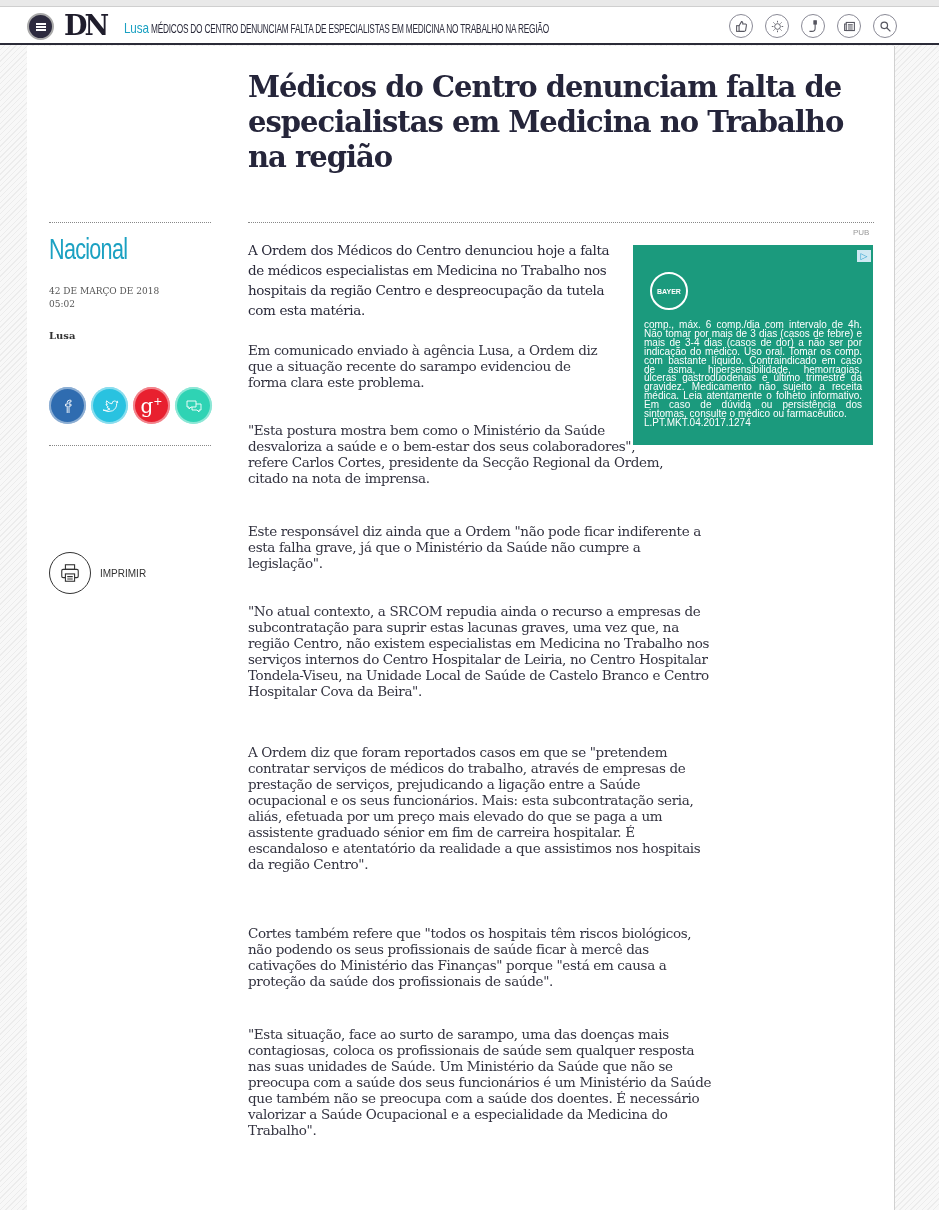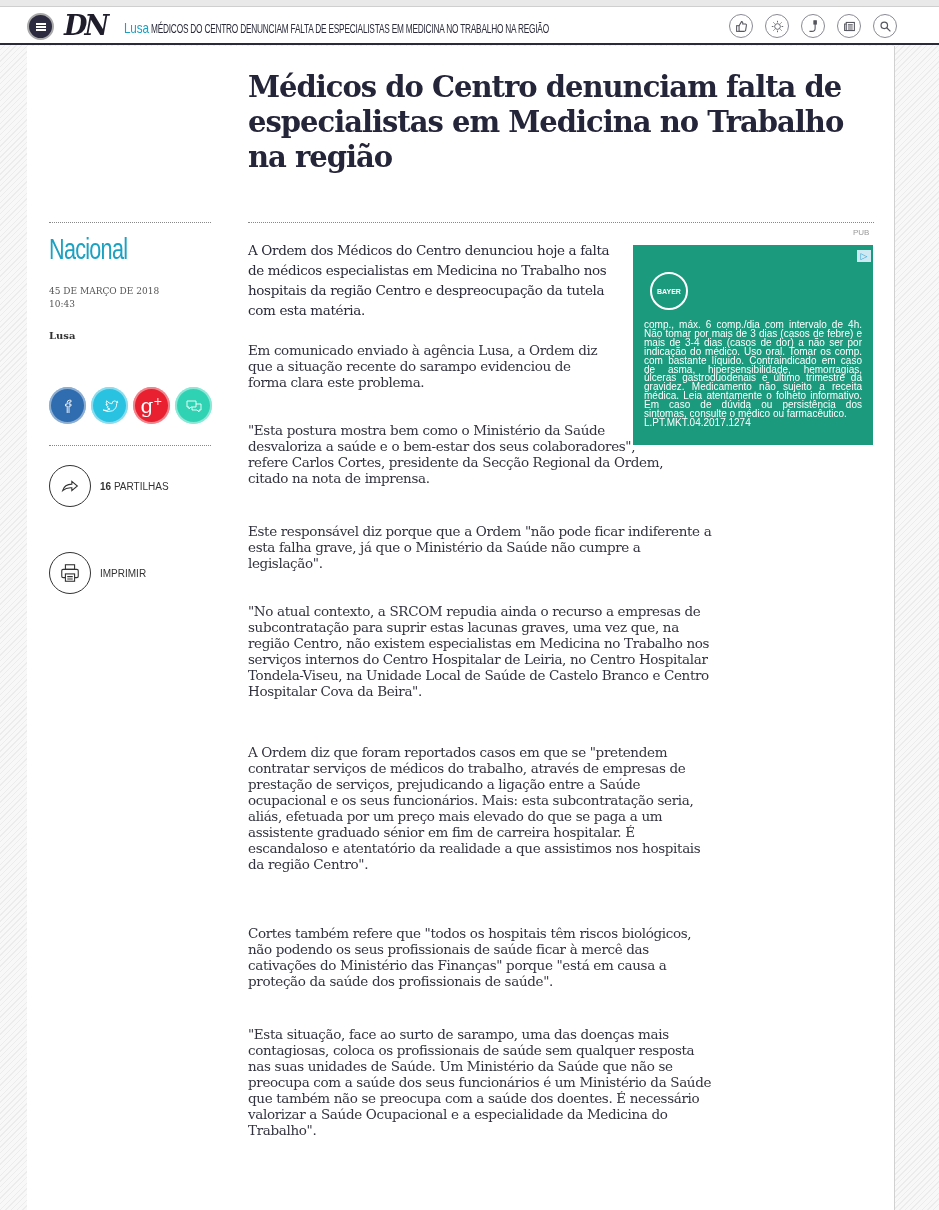--- a/index.html
+++ b/index.html
@@ -20,21 +20,21 @@
   .menu-btn {
     position: absolute; left: 27px; top: 6px; width: 27px; height: 27px;
     border-radius: 50%; background: #2d2b3f; border: 2px solid #aaa;
     display: flex; align-items: center; justify-content: center; cursor: pointer;
   }
   .menu-btn .bars { width: 10px; height: 8px; border-top: 2px solid #fff; border-bottom: 2px solid #fff; position: relative; }
   .menu-btn .bars::after { content: ""; position: absolute; left: 0; top: 1px; width: 10px; height: 2px; background: #fff; }
   .logo {
     position: absolute; left: 64px; top: 4px; height: 30px; width: 48px;
     font-family: "DejaVu Serif", serif; font-weight: bold; font-size: 27px; letter-spacing: -3px;
-    color: #1f1d2c; line-height: 30px; font-style: italic; cursor: pointer;
+    color: #1f1d2c; line-height: 30px; cursor: pointer;
   }
   .crumb {
     position: absolute; left: 124px; top: 12px; height: 20px; display: flex; align-items: baseline; white-space: nowrap;
   }
   .crumb-section {
     font-family: "Liberation Sans", sans-serif; font-size: 15px; color: #1ba1c2;
     transform: scaleX(0.78); transform-origin: left; display: inline-block; width: 27px; letter-spacing: -0.2px;
   }
   .crumb-title {
     font-family: "Liberation Sans", sans-serif; font-size: 12px; color: #2a2a3a; text-transform: uppercase;
@@ -166,22 +166,22 @@
 
 <main class="page">
   <h1 class="title">Médicos do Centro denunciam falta de especialistas em Medicina no Trabalho na região</h1>
 
   <div class="dots-left"></div>
   <div class="dots-right"></div>
   <div class="pub">PUB</div>
 
   <div class="section-label">Nacional</div>
   <div class="date">
-    <div>45 DE MARÇO DE 2018</div>
-    <div>10:43</div>
+    <div>42 DE MARÇO DE 2018</div>
+    <div>05:02</div>
   </div>
   <div class="author">Lusa</div>
 
   <div class="social">
     <div class="soc" style="background:#2f6cb0">
       <svg viewBox="0 0 20 20">
           <path d="M11 17 V10 H13 V8.2 H11 V7 Q11 6 12 6 H13 V4.3 Q12.5 4.2 11.6 4.2 Q9.2 4.2 9.2 6.7 V8.2 H7.5 V10 H9.2 V17" fill="none" stroke="#fff" stroke-width="0.9"></path>
         </svg>
     </div>
     <div class="soc" style="background:#29c2e0">
@@ -194,28 +194,20 @@
     </div>
     <div class="soc" style="background:#2fd3b4">
       <svg viewBox="0 0 20 20" fill="none" stroke="#fff" stroke-width="0.9">
           <path d="M3 5 H12 V11 H7 L5 13 V11 H3 Z"></path>
           <path d="M12 8 H17 V14 H15 V16 L13 14 H8 V11"></path>
         </svg>
     </div>
   </div>
   <div class="dots-left2"></div>
 
-  <div class="action" style="top:419px">
-    <div class="circ">
-      <svg viewBox="0 0 24 24" fill="none" stroke="#333" stroke-width="1.2">
-          <path d="M4 17 Q6 10 14 10 L14 7 L20 12 L14 17 L14 14 Q8 13.5 4 17 Z"></path>
-        </svg>
-    </div>
-    <span class="lbl"><b>16</b> <span>PARTILHAS</span></span>
-  </div>
   <div class="action" style="top:506px">
     <div class="circ">
       <svg viewBox="0 0 24 24" fill="none" stroke="#333" stroke-width="1.2">
           <rect x="7" y="3" width="10" height="5"></rect>
           <rect x="3" y="8" width="18" height="9" rx="1.5"></rect>
           <rect x="7" y="13" width="10" height="8" fill="#fff"></rect>
           <path d="M9 16h6M9 18.5h6"></path>
         </svg>
     </div>
     <span class="lbl">IMPRIMIR</span>
@@ -229,18 +221,18 @@
       <span>BAYER</span>
     </div>
     <div class="ad-text2">
       <span>comp., máx. 6 comp./dia com intervalo de 4h. Não tomar por mais de 3 dias (casos de febre) e mais de 3-4 dias (casos de dor) a não ser por indicação do médico. Uso oral. Tomar os comp. com bastante líquido. Contraindicado em caso de asma, hipersensibilidade, hemorragias, úlceras gastroduodenais e último trimestre da gravidez. Medicamento não sujeito a receita médica. Leia atentamente o folheto informativo. Em caso de dúvida ou persistência dos sintomas, consulte o médico ou farmacêutico.</span><br>
       <span>L.PT.MKT.04.2017.1274</span>
     </div>
   </div>
 
   <p class="para" style="top:296px;width:360px">Em comunicado enviado à agência Lusa, a Ordem diz que a situação recente do sarampo evidenciou de forma clara este problema.</p>
   <p class="para" style="top:376px;width:430px">"Esta postura mostra bem como o Ministério da Saúde desvaloriza a saúde e o bem-estar dos seus colaboradores", refere Carlos Cortes, presidente da Secção Regional da Ordem, citado na nota de imprensa.</p>
-  <p class="para" style="top:477px">Este responsável diz porque que a Ordem "não pode ficar indiferente a esta falha grave, já que o Ministério da Saúde não cumpre a legislação".</p>
+  <p class="para" style="top:477px">Este responsável diz ainda que a Ordem "não pode ficar indiferente a esta falha grave, já que o Ministério da Saúde não cumpre a legislação".</p>
   <p class="para" style="top:557px">"No atual contexto, a SRCOM repudia ainda o recurso a empresas de subcontratação para suprir estas lacunas graves, uma vez que, na região Centro, não existem especialistas em Medicina no Trabalho nos serviços internos do Centro Hospitalar de Leiria, no Centro Hospitalar Tondela-Viseu, na Unidade Local de Saúde de Castelo Branco e Centro Hospitalar Cova da Beira".</p>
   <p class="para" style="top:698px">A Ordem diz que foram reportados casos em que se "pretendem contratar serviços de médicos do trabalho, através de empresas de prestação de serviços, prejudicando a ligação entre a Saúde ocupacional e os seus funcionários. Mais: esta subcontratação seria, aliás, efetuada por um preço mais elevado do que se paga a um assistente graduado sénior em fim de carreira hospitalar. É escandaloso e atentatório da realidade a que assistimos nos hospitais da região Centro".</p>
   <p class="para" style="top:879px">Cortes também refere que "todos os hospitais têm riscos biológicos, não podendo os seus profissionais de saúde ficar à mercê das cativações do Ministério das Finanças" porque "está em causa a proteção da saúde dos profissionais de saúde".</p>
   <p class="para" style="top:980px">"Esta situação, face ao surto de sarampo, uma das doenças mais contagiosas, coloca os profissionais de saúde sem qualquer resposta nas suas unidades de Saúde. Um Ministério da Saúde que não se preocupa com a saúde dos seus funcionários é um Ministério da Saúde que também não se preocupa com a saúde dos doentes. É necessário valorizar a Saúde Ocupacional e a especialidade da Medicina do Trabalho".</p>
 </main>
 
 </body></html>

